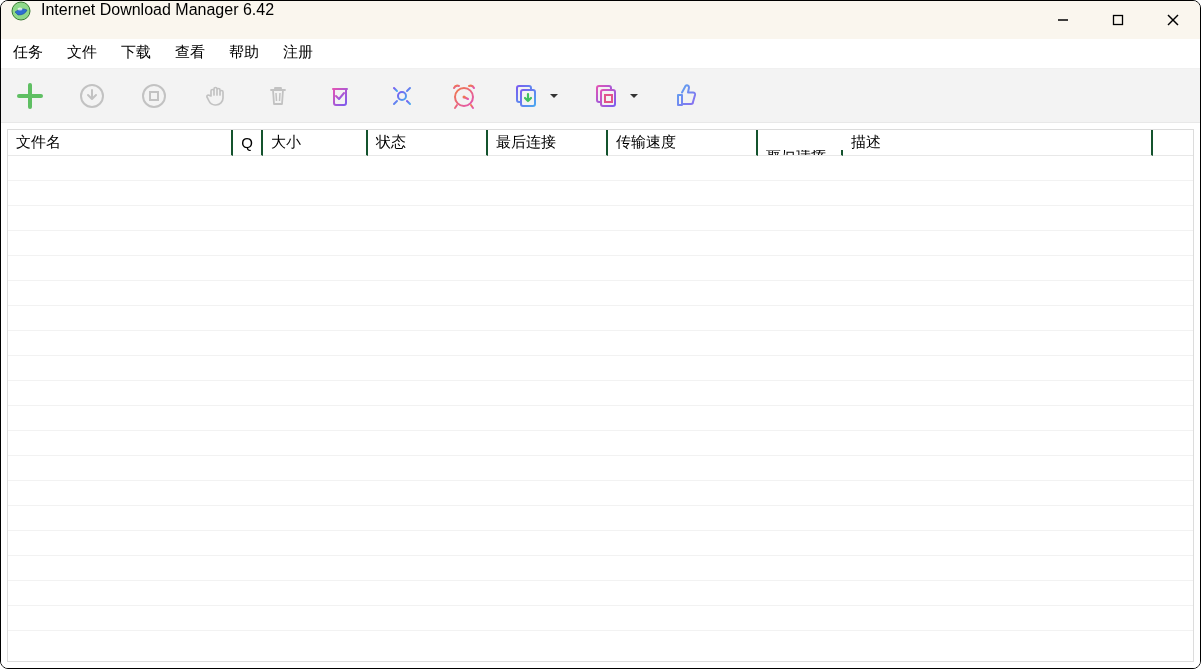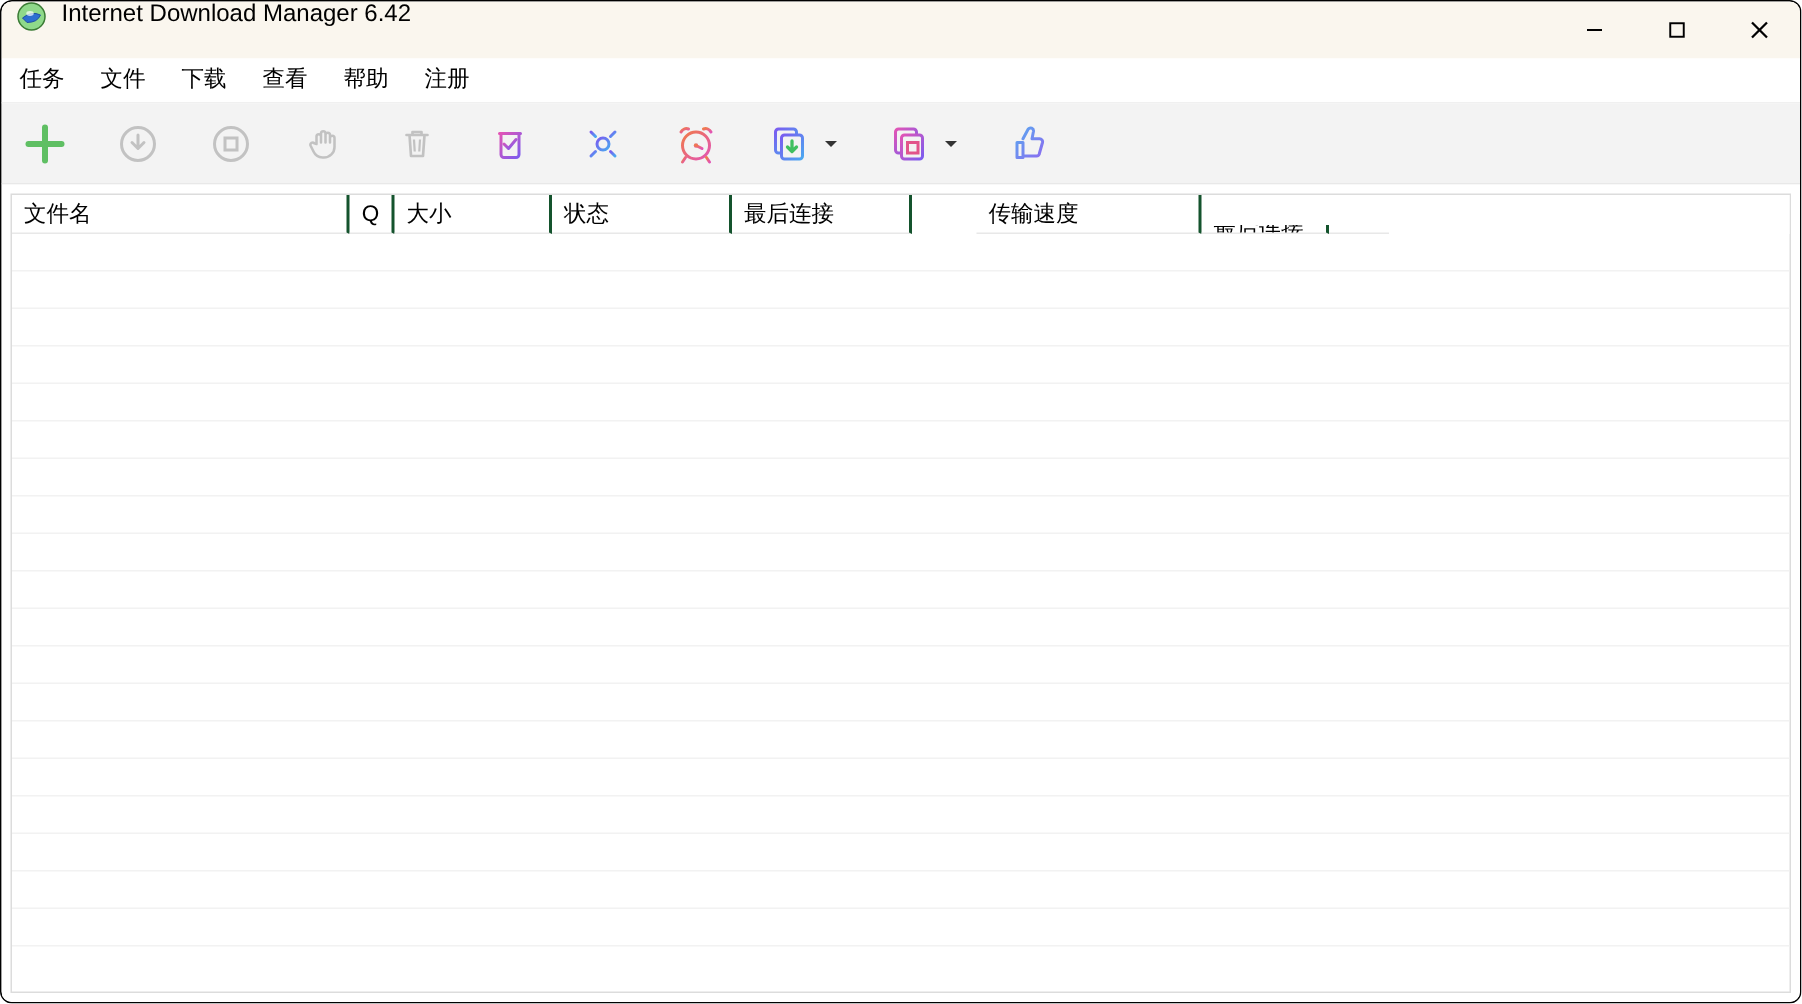--- a/index.html
+++ b/index.html
@@ -34,21 +34,21 @@
     .th { border-right: 2px solid #14532d; border-bottom: 1px solid #e8e8e8; font-size:15px; color:#000; padding: 2px 8px; display:flex; align-items:center; white-space:nowrap; overflow:hidden; }
     .tbody { flex:1; overflow:hidden; }
     .tr { display:flex; height:25px; border-bottom:1px solid #f2f2f2; }
     .td { border-right:1px solid transparent; }
 
     .col-0 { width: 225px; }
     .col-1 { width: 30px; justify-content:center; padding:2px 0; }
     .col-2 { width: 105px; }
     .col-3 { width: 120px; }
     .col-4 { width: 120px; }
-    .col-5 { width: 150px; margin-left: 43px; }
+    .col-5 { width: 150px; }
     .col-6 { width: 85px; margin-top: 20px; }
     .col-7 { flex: 1; }
     .col-end { width: 40px; border-right:none; }
   </style>
 </head>
 <body>
 
 <div class="window">
 
   <div class="titlebar">
@@ -238,20 +238,21 @@
   <div class="content">
     <div class="table-wrap">
       <div class="thead-row">
         <div class="th col-0">文件名</div>
         <div class="th col-1">Q</div>
         <div class="th col-2">大小</div>
         <div class="th col-3">状态</div>
         <div class="th col-4">最后连接</div>
         <div class="th col-5">传输速度</div>
         <div class="th col-6">最后连接...</div>
+        <div class="th col-7">描述</div>
         <div class="th col-end"></div>
       </div>
       <div class="tbody" id="tbody">
           <div class="tr">
             <div class="td col-0"></div>
             <div class="td col-1"></div>
             <div class="td col-2"></div>
             <div class="td col-3"></div>
             <div class="td col-4"></div>
             <div class="td col-5"></div>

